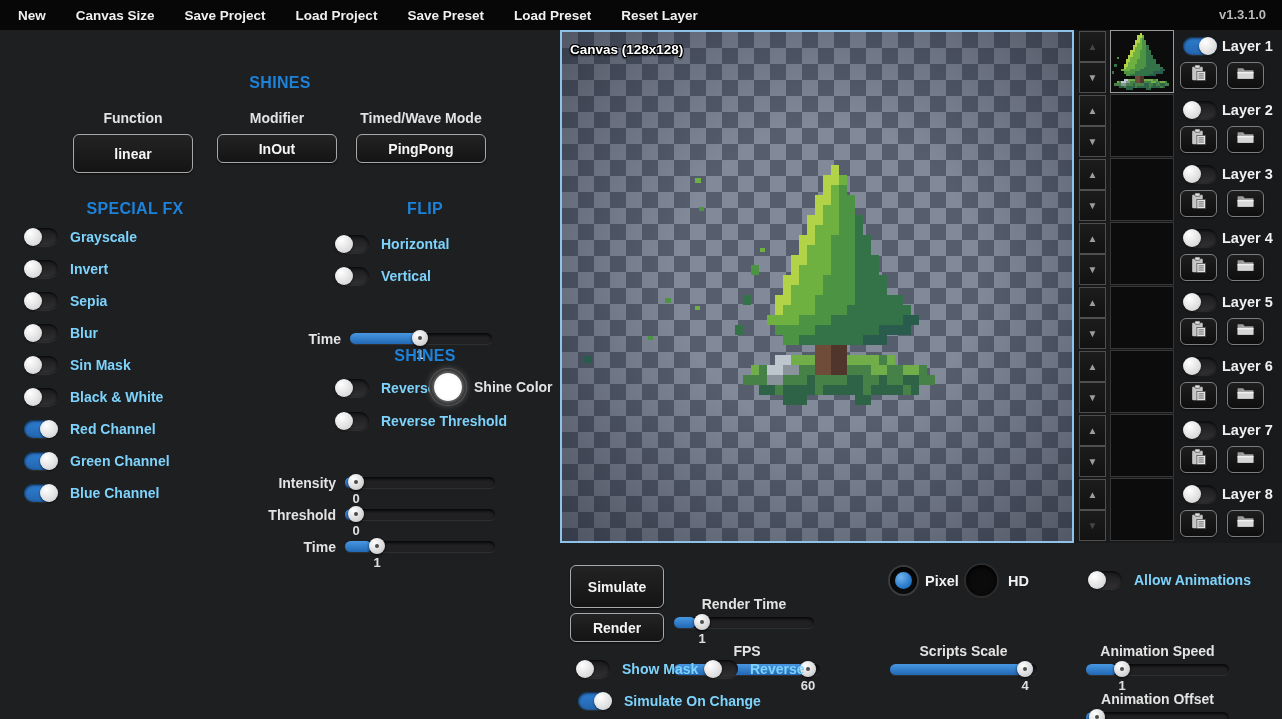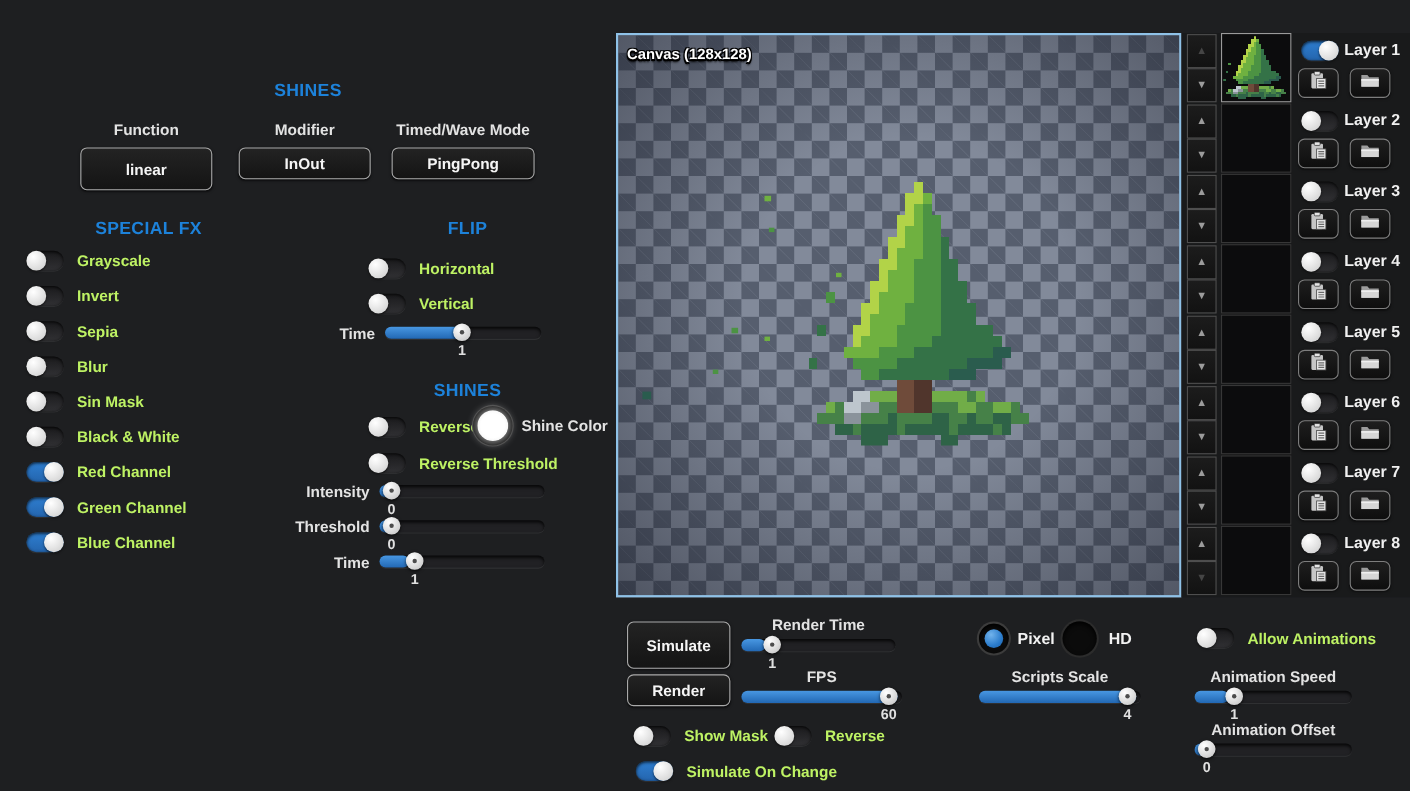--- a/index.html
+++ b/index.html
@@ -39,22 +39,22 @@
     box-shadow:inset 0 1px 3px rgba(0,0,0,.85), 0 1px 0 rgba(255,255,255,.07);
     cursor:pointer;
   }
   .toggle.on { background:linear-gradient(#2e7ed0,#2465ae); }
   .t-knob {
     position:absolute; left:0; top:0; width:18px; height:18px; border-radius:50%;
     background:radial-gradient(circle at 35% 30%, #ffffff, #d8d8d8 75%);
     box-shadow:0 1px 2px rgba(0,0,0,.7);
   }
   .toggle.on .t-knob { left:16px; }
-  .t-label { margin-left:12px; font-size:14px; font-weight:bold; color:#bef264; white-space:nowrap; }
-  .slider-wrap { position:absolute; }
+  .t-label { margin-left:12px; font-size:14px; font-weight:bold; color:#7dd3fc; white-space:nowrap; }
+  .slider-wrap { position:absolute;margin-top:36px; }
   .s-track {
     position:relative; width:100%; height:11px; border-radius:6px; background:#212124;
     box-shadow:inset 0 2px 3px rgba(0,0,0,.8), 0 1px 0 rgba(255,255,255,.08); cursor:pointer;
   }
   .s-fill { position:absolute; left:0; top:0; bottom:0; border-radius:6px; background:linear-gradient(#4897e2,#2268b4); }
   .s-knob {
     position:absolute; top:-3px; width:16px; height:16px; border-radius:50%;
     background:radial-gradient(circle at 35% 30%, #ffffff, #cccccc 80%);
     box-shadow:0 1px 3px rgba(0,0,0,.8); cursor:pointer;
   }
@@ -127,20 +127,32 @@
     position:absolute; inset:5px; border-radius:50%;
     background:radial-gradient(circle at 35% 30%, #71b3ec, #2b7ccc 60%, #1a5ea6);
   }
   .radio-label { position:absolute; font-size:14.5px; font-weight:bold; color:#f2f2f2; }
 </style>
 </head>
 <body>
 
 <div class="app">
 
+  <header class="menubar">
+    <nav class="menu-items" id="menu-items">
+        <span class="menu-item">New</span>
+        <span class="menu-item">Canvas Size</span>
+        <span class="menu-item">Save Project</span>
+        <span class="menu-item">Load Project</span>
+        <span class="menu-item">Save Preset</span>
+        <span class="menu-item">Load Preset</span>
+        <span class="menu-item">Reset Layer</span>
+      </nav>
+    <span class="version">v1.3.1.0</span>
+  </header>
 
 
   <section>
     <h2 class="heading" style="left:0;top:74px;width:560px">SHINES</h2>
     <div id="easing-fields">
         <div class="field-label" style="left: 43px; top: 110px; width: 180px;">Function</div>
         <button class="pill-btn" style="left: 73px; top: 134px; width: 120px; height: 39px;">linear</button>
         <div class="field-label" style="left: 187px; top: 110px; width: 180px;">Modifier</div>
         <button class="pill-btn" style="left: 217px; top: 134px; width: 120px; height: 29px;">InOut</button>
         <div class="field-label" style="left: 326px; top: 110px; width: 190px;">Timed/Wave Mode</div>

